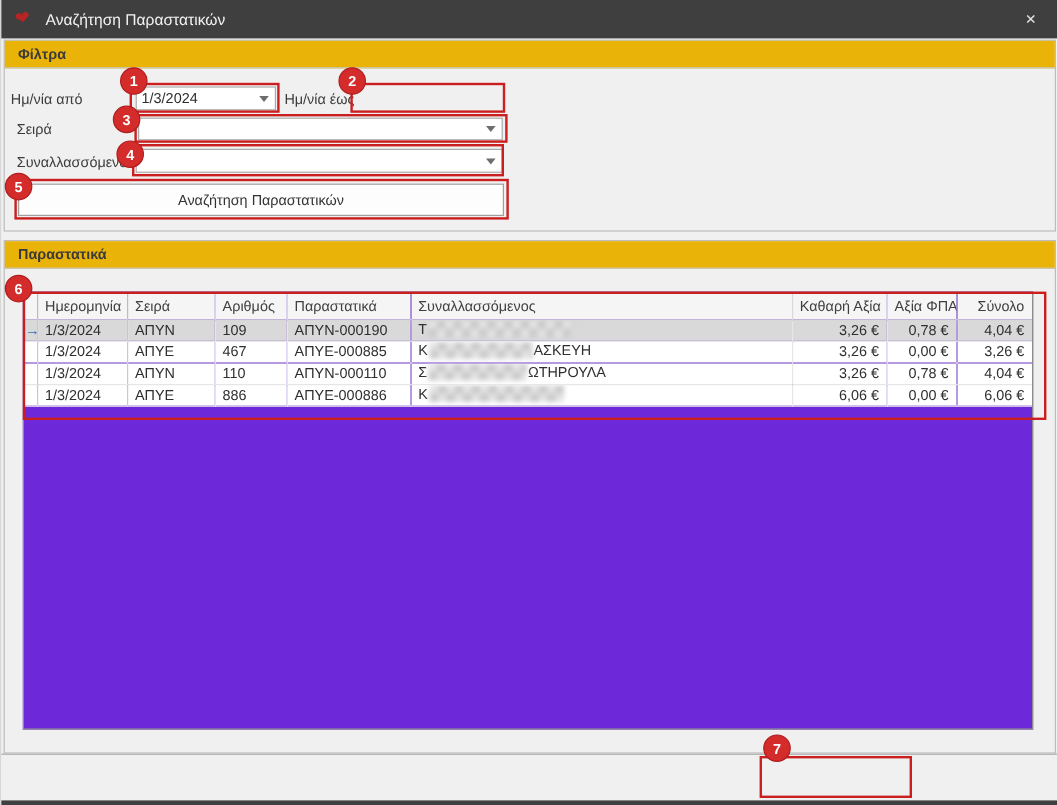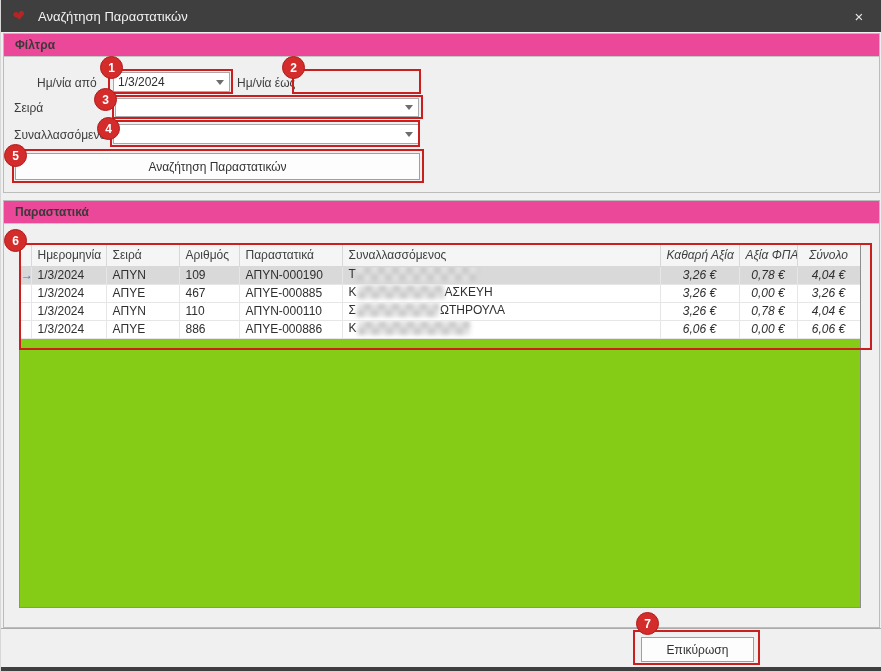--- a/index.html
+++ b/index.html
@@ -11,46 +11,46 @@
   #app { position:relative; width:881px; height:671px; overflow:hidden; background:#f0f0f0; border-left:1px solid #d7d7d7; }
 
   
   .titlebar { position:absolute; left:0; top:0; width:881px; height:32px; background:#3f3f3f; display:flex; align-items:center; }
   .titlebar .logo { width:18px; height:18px; margin-left:9px; color:#b62424; font-size:15px; line-height:18px; text-align:center; transform:rotate(-12deg); }
   .titlebar .title { color:#f2f2f2; font-size:13px; margin-left:10px; }
   .titlebar .close { position:absolute; right:4px; top:0; width:38px; height:32px; color:#e6e6e6; font-size:15px; display:flex; align-items:center; justify-content:center; cursor:pointer; }
 
   
   .groupbox { position:absolute; left:2px; width:877px; border:1px solid #bcbcbc; background:#f0f0f0; }
-  .groupbox .gb-header { height:23px; background:#ec4899; border-bottom:1px solid #c7c7c7; font-weight:bold; color:#3a3a3a; line-height:22px; padding-left:11px; font-size:12px; }
+  .groupbox .gb-header { height:23px; background:#eab308; border-bottom:1px solid #c7c7c7; font-weight:bold; color:#3a3a3a; line-height:22px; padding-left:11px; font-size:12px; }
   #gb-filters { top:33px; height:160px; }
   #gb-docs    { top:200px; height:428px; }
 
   .flabel { position:absolute; color:#3c3c3c; }
 
   
   .combo { position:absolute; background:#fff; border:1px solid #a9a9a9; height:20px; display:flex; align-items:center; }
   .combo .cval { flex:1; padding-left:4px; color:#2e2e2e; white-space:nowrap; overflow:hidden; }
   .combo .carrow { width:18px; height:100%; display:flex; align-items:center; justify-content:center; }
   .combo .carrow::after { content:""; width:0; height:0; border-left:4px solid transparent; border-right:4px solid transparent; border-top:5px solid #6d6d6d; }
 
   .btn { position:absolute; background:#fdfdfd; border:1px solid #9f9f9f; color:#333; font-size:12px; font-family:inherit; text-align:center; cursor:pointer; }
   #search-btn { left:14px; top:153px; width:405px; height:27px; }
 
   
-  .grid-wrap { position:absolute; left:18px; top:243px; width:842px; height:365px; background:#84cc16; border:1px solid #8e8e8e; overflow:hidden; }
+  .grid-wrap { position:absolute; left:18px; top:243px; width:842px; height:365px; background:#6d28d9; border:1px solid #8e8e8e; overflow:hidden; }
   table { border-collapse:collapse; table-layout:fixed; width:840px; font-size:12px; }
   col.c-ind{width:11px;} col.c-date{width:75px;} col.c-ser{width:73px;} col.c-num{width:60px;}
   col.c-doc{width:103px;} col.c-cp{width:318px;} col.c-net{width:79px;} col.c-vat{width:58px;} col.c-tot{width:63px;}
   th { height:22px; background:#f5f5f5; border:1px solid #d8d8d8; border-top:none; font-weight:normal; color:#3f3f3f; text-align:left; padding:1px 6px; white-space:nowrap; overflow:hidden; }
   th:first-child { border-left:none; }
   td { height:18px; border:1px solid #e6e6e6; padding:0 6px; color:#2f2f2f; background:#fff; white-space:nowrap; overflow:hidden; }
   td:first-child { border-left:none; padding:0 1px; }
   tr.selected td { background:#d9d9d9; }
-  td.num, th.num { text-align:center;font-style:italic; }
+  td.num, th.num { text-align:right; }
   td.ind { color:#3a6dbf; font-size:12px; text-align:center; }
 
   
   .blur { display:inline-block; height:14px; vertical-align:middle; margin:0 1px 2px 1px;
     background-image:
       linear-gradient(45deg,#c8c8c8 25%,transparent 25%,transparent 75%,#c8c8c8 75%),
       linear-gradient(45deg,#c8c8c8 25%,#e3e3e3 25%,#e3e3e3 75%,#c8c8c8 75%);
     background-size:14px 14px; background-position:0 0,7px 7px; filter:blur(2px); }
 
   
@@ -82,21 +82,21 @@
   <div class="titlebar">
     <span class="logo">❤</span>
     <span class="title">Αναζήτηση Παραστατικών</span>
     <span class="close">×</span>
   </div>
 
   <div class="groupbox" id="gb-filters">
     <div class="gb-header">Φίλτρα</div>
   </div>
 
-  <span class="flabel" style="left:8px; top:76px;margin-left:28px;">Ημ/νία από</span>
+  <span class="flabel" style="left:8px; top:76px;">Ημ/νία από</span>
   <div class="combo" style="left:112px; top:72px; width:117px;">
     <span class="cval">1/3/2024</span>
     <span class="carrow"></span>
   </div>
 
   <span class="flabel" style="left:236px; top:76px;">Ημ/νία έως</span>
 
   <span class="flabel" style="left:13px; top:101px;">Σειρά</span>
   <div class="combo" style="left:114px; top:98px; width:304px; height:19px;">
     <span class="cval"></span>
@@ -184,21 +184,20 @@
           <td><span>Κ</span><span class="blur" style="width:112px"></span><span></span></td>
           <td class="num">6,06 €</td>
           <td class="num">0,00 €</td>
           <td class="num">6,06 €</td>
         </tr>
       </tbody>
     </table>
   </div>
 
   <div class="footer"></div>
-  <button class="btn" id="confirm-btn">Επικύρωση</button>
   <div class="bottom-strip"></div>
 
   <div class="ann-rect" id="r1"></div>
   <div class="ann-rect" id="r2"></div>
   <div class="ann-rect" id="r3"></div>
   <div class="ann-rect" id="r4"></div>
   <div class="ann-rect" id="r5"></div>
   <div class="ann-rect" id="r6"></div>
   <div class="ann-rect" id="r7"></div>
   <div class="ann-dot" id="m1">1</div>

